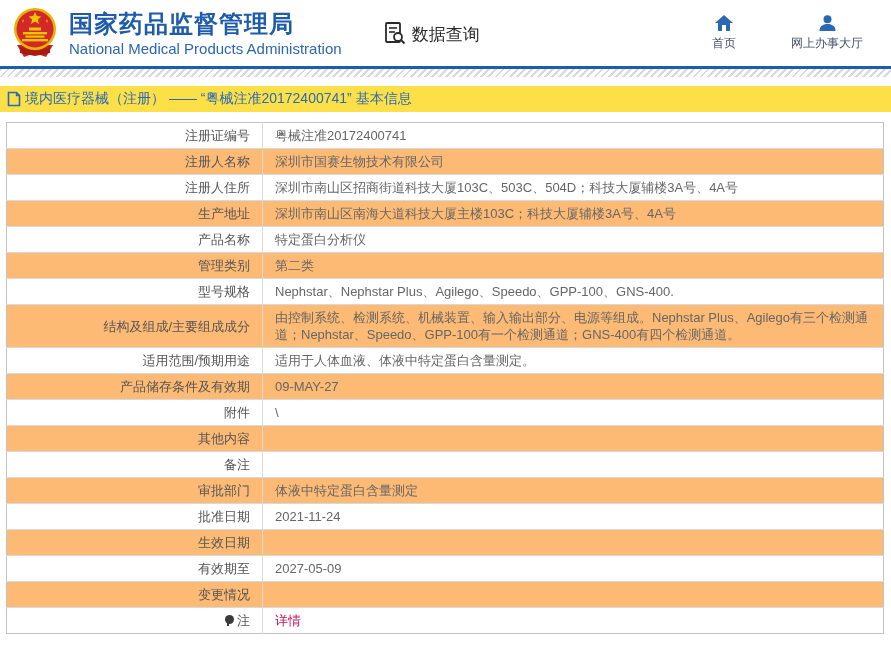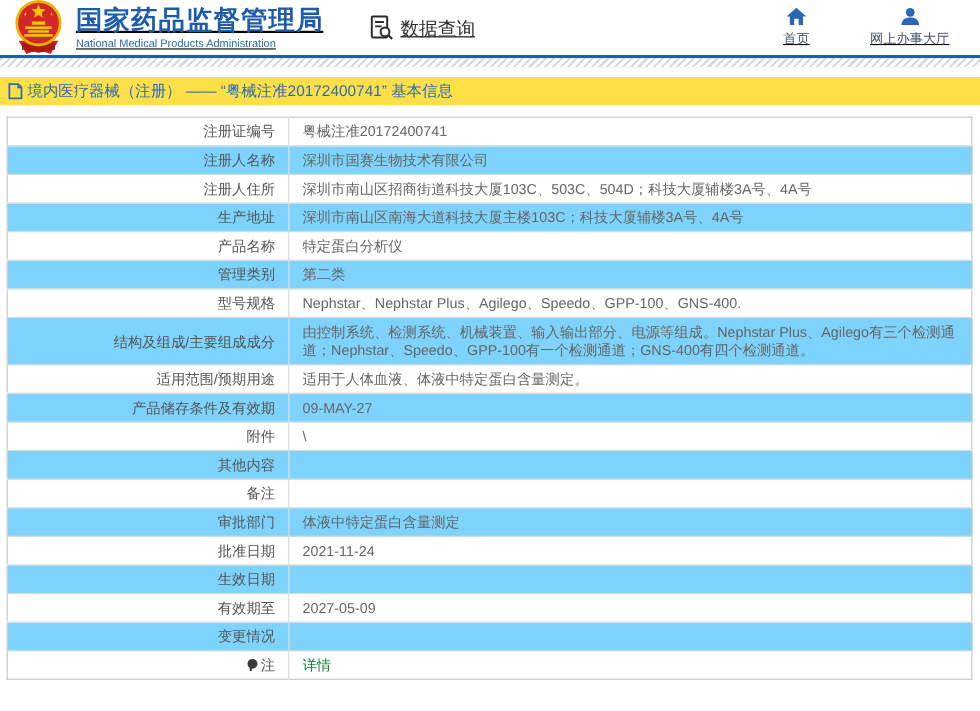--- a/index.html
+++ b/index.html
@@ -1,25 +1,25 @@
 <!DOCTYPE html>
 <html><head>
 <meta charset="utf-8">
 <style>
   * { margin: 0; padding: 0; box-sizing: border-box; }
   html, body { width: 891px; height: 646px; background: #fff; overflow: hidden;
     font-family: "Liberation Sans", "DejaVu Sans", sans-serif; }
 
   
-  .header { height: 50px; display: flex; align-items: center; padding-left: 10px; background: #fff; text-decoration: underline; }
+  .header { height: 66px; display: flex; align-items: center; padding-left: 10px; background: #fff; }
   .brand { display: flex; align-items: center; }
   .emblem { width: 50px; height: 52px; flex: 0 0 auto; }
   .titles { margin-left: 9px; }
   .title-cn { font-size: 24px; font-weight: bold; color: #1e5bab; letter-spacing: 1px; line-height: 28px; }
-  .title-en { font-size: 10px; color: #2a67b5; margin-top: 2px; }
+  .title-en { font-size: 15px; color: #2a67b5; margin-top: 2px; }
   .section { display: flex; align-items: flex-end; margin-left: 40px; cursor: pointer; }
   .section-label { font-size: 17px; color: #2b2b2b; margin-left: 4px; }
   .header-nav { margin-left: auto; display: flex; align-items: center; padding-right: 28px; gap: 36px; }
   .nav-item { display: flex; flex-direction: column; align-items: center; cursor: pointer; margin-left: 19px; }
   .nav-item .nav-label { font-size: 12px; color: #44506b; margin-top: 4px; white-space: nowrap; }
 
   
   .blue-bar { height: 3px; background: #1a5fa8; }
   .hatch { height: 8px;
     background: repeating-linear-gradient(135deg, #d9d9d9 0 2px, #fff 2px 5px); }
@@ -31,25 +31,25 @@
   .breadcrumb-text { font-size: 14px; color: #2a6ab8; margin-left: 4px; }
 
   .pre-table-gap { height: 10px; background: #fff; }
 
   
   .table-wrap { margin: 0 7px 0 6px; }
   table { width: 100%; border-collapse: collapse; border: 1px solid #c3c3c3; }
   td { font-size: 13px; line-height: 17px; padding: 4px 12px; border-bottom: 1px solid #d9d9d9;
     vertical-align: middle; }
   tr:last-child td { border-bottom: none; }
-  tr.alt { background: #7dd3fc; }
+  tr.alt { background: #fdba74; }
   td.label-cell { width: 256px; text-align: right; color: #555; border-right: 1px solid #d9d9d9;
     white-space: nowrap; }
   td.value-cell { color: #666; }
-  td.value-cell a { color: #15803d; text-decoration: none; }
+  td.value-cell a { color: #be185d; text-decoration: none; }
   .note-icon { display: inline-block; position: relative; width: 9px; height: 11px;
     margin-right: 3px; vertical-align: -1px; }
   .note-icon::before { content: ""; position: absolute; top: 0; left: 0; width: 9px; height: 9px;
     border-radius: 50%; background: #3a3a3a; }
   .note-icon::after { content: ""; position: absolute; bottom: 0; left: 2px; width: 2px; height: 3px;
     background: #3a3a3a; }
 </style>
 </head>
 <body>
 

